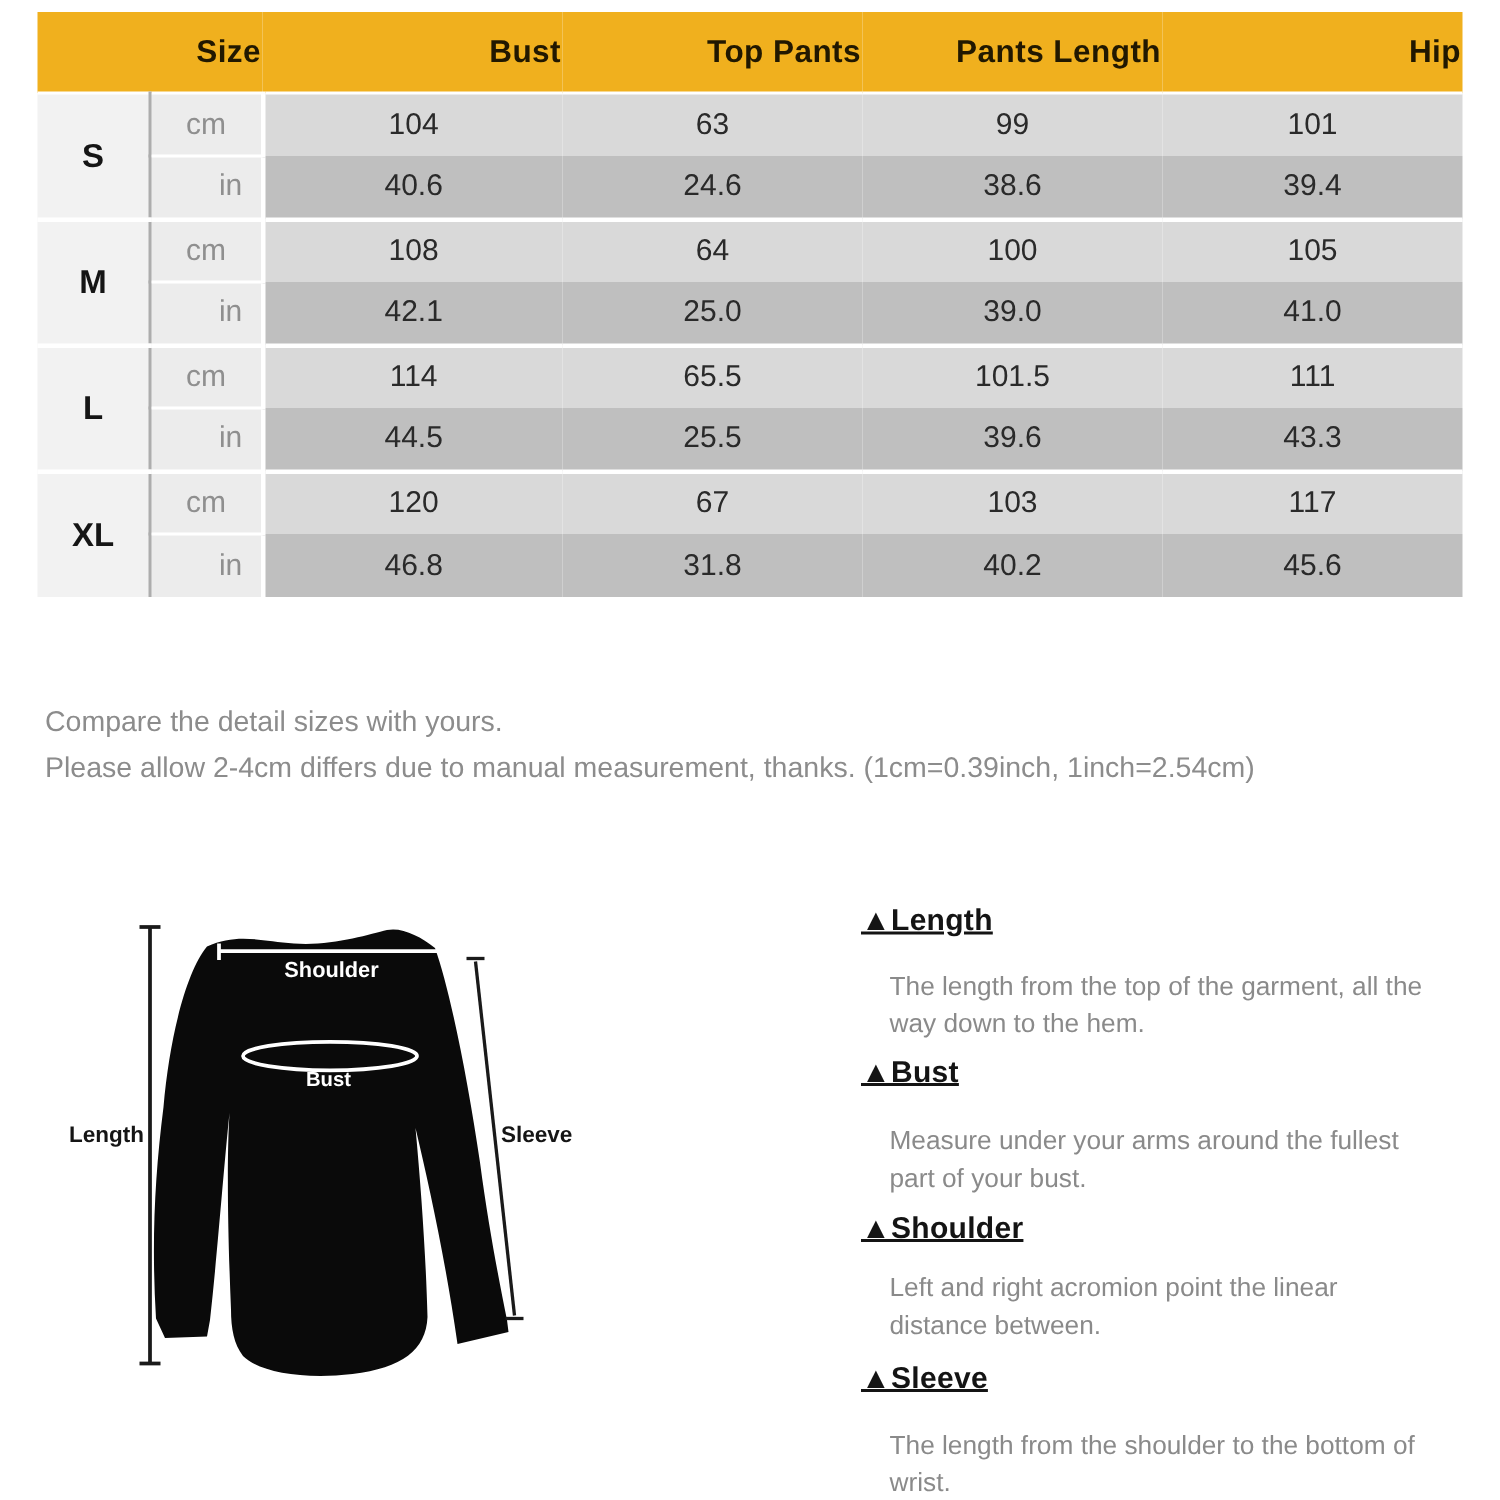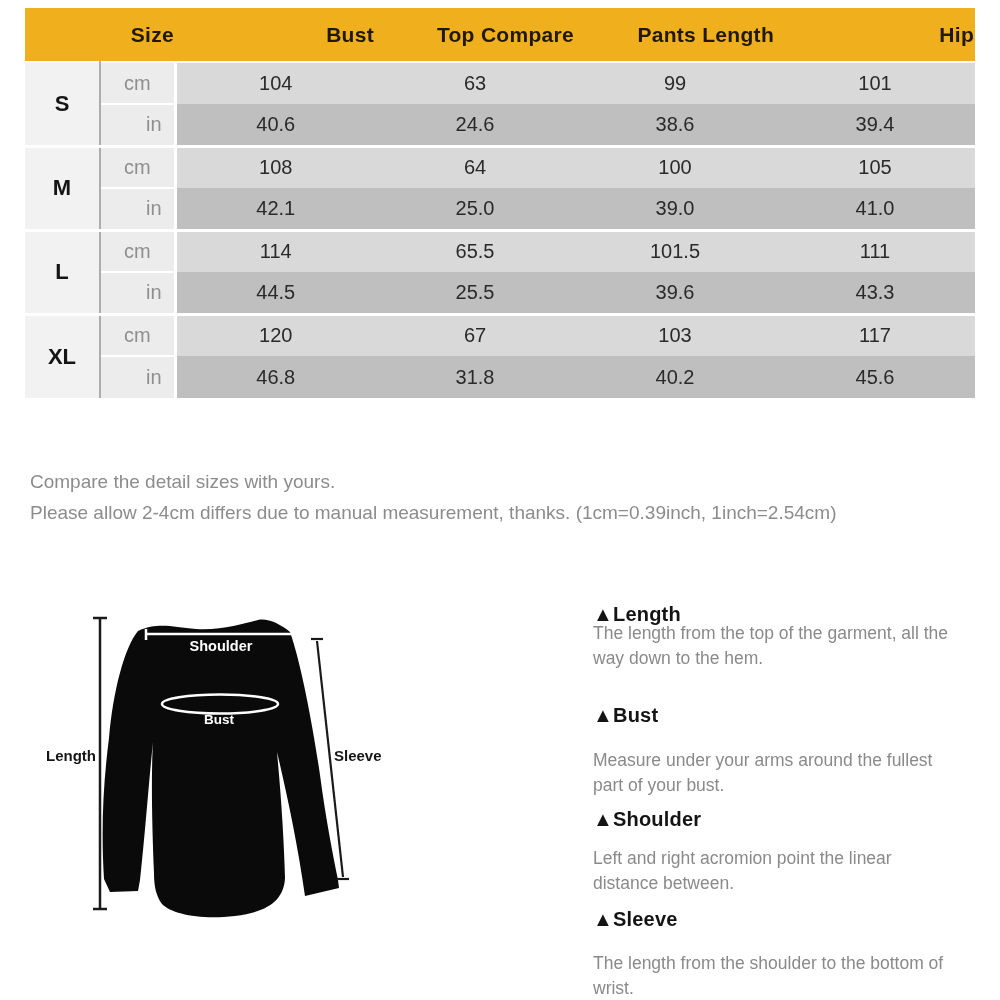--- a/index.html
+++ b/index.html
@@ -47,22 +47,22 @@
     position:absolute;left:30px;top:466px;
     font-size:19px;line-height:31px;color:#8C8C8C;white-space:nowrap;
   }
 
   
   .diagram{position:absolute;left:0;top:580px;width:460px;height:420px;}
   .diagram svg{display:block;}
 
   
   .guide-title{
-    position:absolute;left:593px;font-size:20px;font-weight:bold;
-    color:#141414;white-space:nowrap;letter-spacing:.2px;
+    position:absolute;left:574px;font-size:20px;font-weight:bold;
+    color:#141414;white-space:nowrap;letter-spacing:.2px;text-decoration:underline;
   }
   .guide-body{
     position:absolute;left:593px;font-size:17.5px;line-height:25px;
     color:#8A8A8A;white-space:nowrap;
   }
 </style>
 </head>
 <body>
 
 <table class="size-table">
@@ -71,21 +71,21 @@
       <col style="width:75px">
     <col style="width:200px">
       <col style="width:200px">
       <col style="width:200px">
       <col style="width:200px">
   </colgroup>
   <thead>
     <tr>
       <th colspan="2">Size</th>
       <th>Bust</th>
-      <th>Top Compare</th>
+      <th>Top Pants</th>
       <th>Pants Length</th>
       <th>Hip</th>
     </tr>
   </thead>
   <tbody>
 
     <tr class="row-cm group-start">
       <td class="size-cell" rowspan="2">S</td>
       <td class="unit-cell">cm</td>
       <td class="num">104</td>
@@ -199,21 +199,21 @@
       <line x1="311" y1="59" x2="323" y2="59"></line>
       <line x1="337" y1="299" x2="349" y2="299"></line>
     </g>
     <text x="334" y="181" fill="#151515" font-size="15" font-weight="bold" text-anchor="start">Sleeve</text>
   </svg>
 </div>
 
 <div class="guide-title" style="top:603px">
   <span>▲</span><span>Length</span>
 </div>
-<div class="guide-body" style="top:621px">
+<div class="guide-body" style="top:645px">
   <div>The length from the top of the garment, all the</div>
   <div>way down to the hem.</div>
 </div>
 
 <div class="guide-title" style="top:704px">
   <span>▲</span><span>Bust</span>
 </div>
 <div class="guide-body" style="top:748px">
   <div>Measure under your arms around the fullest</div>
   <div>part of your bust.</div>

